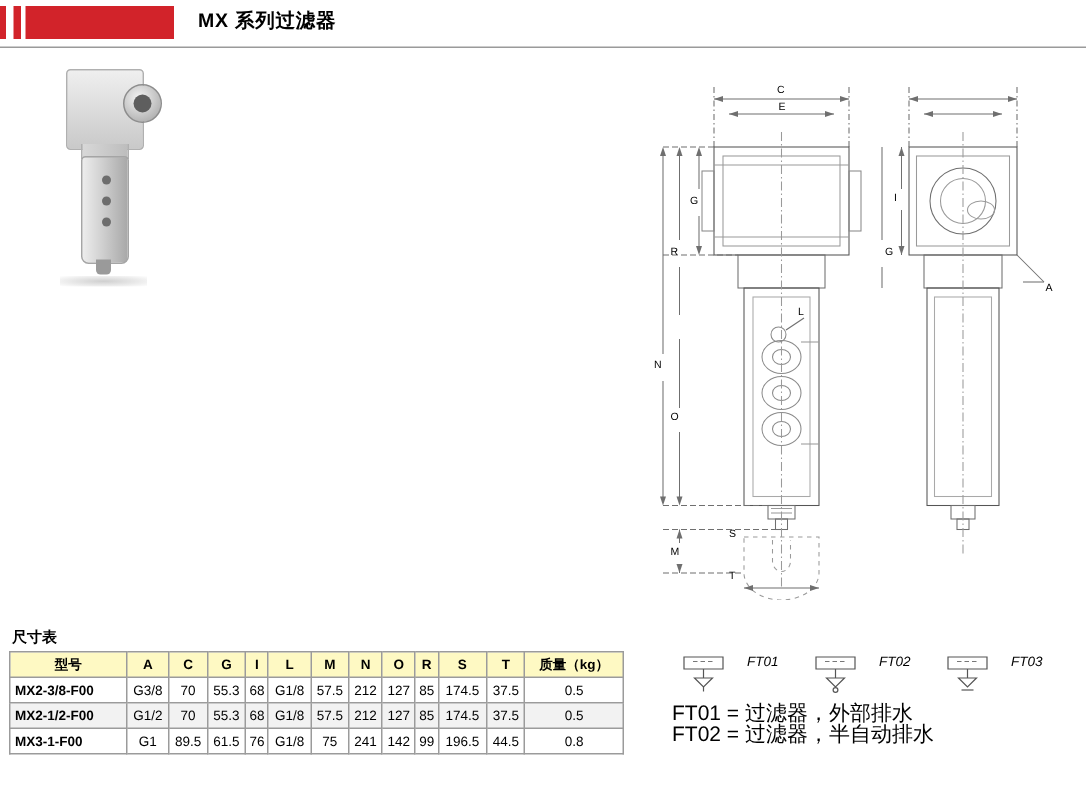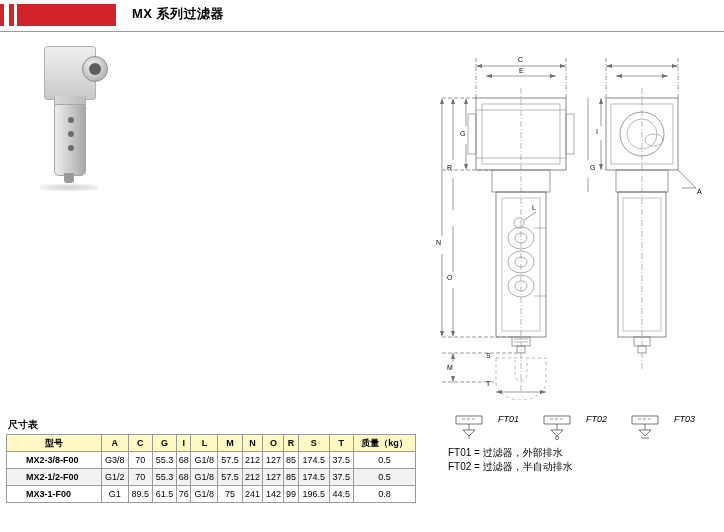--- a/index.html
+++ b/index.html
@@ -30,30 +30,30 @@
 
   
   .drawings{position:absolute;left:420px;top:40px;width:296px;height:360px;}
 
   
   .tbl-wrap{position:absolute;left:6px;top:418px;width:410px;}
   .tbl-title{font-size:10px;font-weight:bold;margin:0 0 2px 2px;}
   table.dim{border-collapse:collapse;width:410px;font-size:9px;}
   table.dim th,table.dim td{border:1px solid #9b9b9b;text-align:center;padding:1px 0;height:14px;}
   table.dim thead th{background:#fef9c3;font-weight:bold;}
-  table.dim tbody td:first-child{text-align:left;padding-left:19px;font-weight:bold;}
+  table.dim tbody td:first-child{text-align:left;padding-left:3px;font-weight:bold;}
   table.dim tbody tr:nth-child(odd){background:#ffffff;}
   table.dim tbody tr:nth-child(even){background:#f2f2f2;}
 
   
-  .ft-area{position:absolute;left:448px;top:410px;width:266px;}
+  .ft-area{position:absolute;left:448px;top:432px;width:266px;}
   .ft-icons{position:relative;height:34px;}
   .ft-item{position:absolute;top:0;width:86px;height:34px;}
   .ft-item .lbl{position:absolute;left:50px;top:4px;font-size:9px;font-style:italic;}
-  .ft-notes{font-size:10px;line-height:14px;margin-top:2px;}
+  .ft-notes{font-size:14px;line-height:14px;margin-top:2px;}
   .ft-notes div{white-space:nowrap;}
   svg{display:block;}
 </style>
 </head>
 <body>
 
 <div class="header">
   <div class="hdr-bar">
     <div class="w1"></div>
     <div class="w2"></div>

